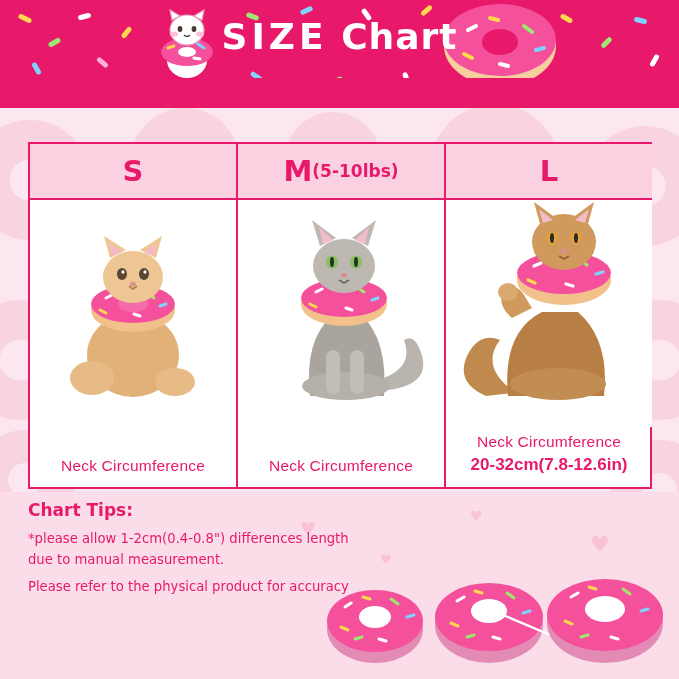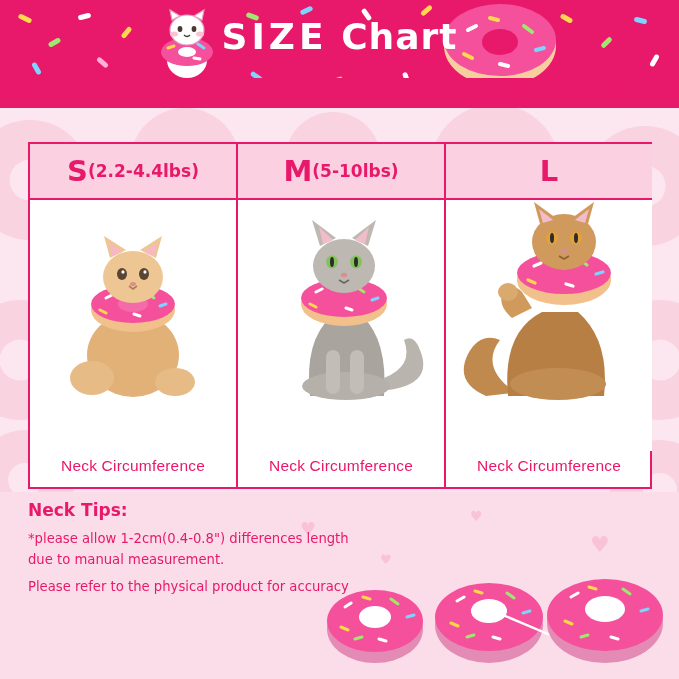--- a/index.html
+++ b/index.html
@@ -272,21 +272,20 @@
                Q80 9 78 21 Q76 33 62 33 Q48 32 46 19 Q44 7 26 8
                Q8 9 4 18 L0 14 Z" fill="#e8186a"></path>
     </svg>
   </div>
 
   <div class="table">
 
     <div class="col">
       <div class="col-head">
         <span class="size-letter">S</span>
-        <span class="size-weight">(2.2-4.4lbs)</span>
       </div>
       <div class="col-img">
         <svg viewBox="0 0 206 200" width="206" height="200" preserveAspectRatio="xMidYMax meet">
 
           <ellipse cx="103" cy="155" rx="46" ry="42" fill="#e2b177"></ellipse>
           <ellipse cx="62" cy="178" rx="22" ry="17" fill="#e7bb86"></ellipse>
           <ellipse cx="145" cy="182" rx="20" ry="14" fill="#e7bb86"></ellipse>
 
           <ellipse cx="103" cy="110" rx="42" ry="22" fill="#f2c08a"></ellipse>
           <ellipse cx="103" cy="104" rx="42" ry="19" fill="#f4509b"></ellipse>
@@ -397,32 +396,33 @@
           <ellipse cx="106" cy="38" rx="6" ry="6.5" fill="#e2a13a"></ellipse>
           <ellipse cx="130" cy="38" rx="6" ry="6.5" fill="#e2a13a"></ellipse>
           <ellipse cx="106" cy="38" rx="2" ry="5" fill="#2c2c2c"></ellipse>
           <ellipse cx="130" cy="38" rx="2" ry="5" fill="#2c2c2c"></ellipse>
           <ellipse cx="118" cy="51" rx="3.4" ry="2.4" fill="#d98f8f"></ellipse>
           <path d="M113 56 L118 59 L123 56" stroke="#8a6034" stroke-width="1.6" fill="none"></path>
         </svg>
       </div>
       <div class="col-foot">
         <div class="foot-label">Neck Circumference</div>
+        <div class="foot-value">20-32cm(7.8-12.6in)</div>
       </div>
     </div>
   </div>
 
   <div class="tips">
 
     <div class="tip-heart" style="left:300px; top:26px;">♥</div>
     <div class="tip-heart" style="left:470px; top:16px; font-size:14px;">♥</div>
     <div class="tip-heart" style="left:590px; top:40px; font-size:22px;">♥</div>
     <div class="tip-heart" style="left:380px; top:60px; font-size:13px;">♥</div>
 
-    <div class="tips-title">Neck Tips:</div>
+    <div class="tips-title">Chart Tips:</div>
 
     <div class="tips-lines">
       <p>*please allow 1-2cm(0.4-0.8") differences length due to manual measurement.</p>
       <p>Please refer to the physical product for accuracy</p>
     </div>
 
     <div class="tip-donuts">
       <svg viewBox="0 0 340 110" width="340" height="110">
 
         <g>

